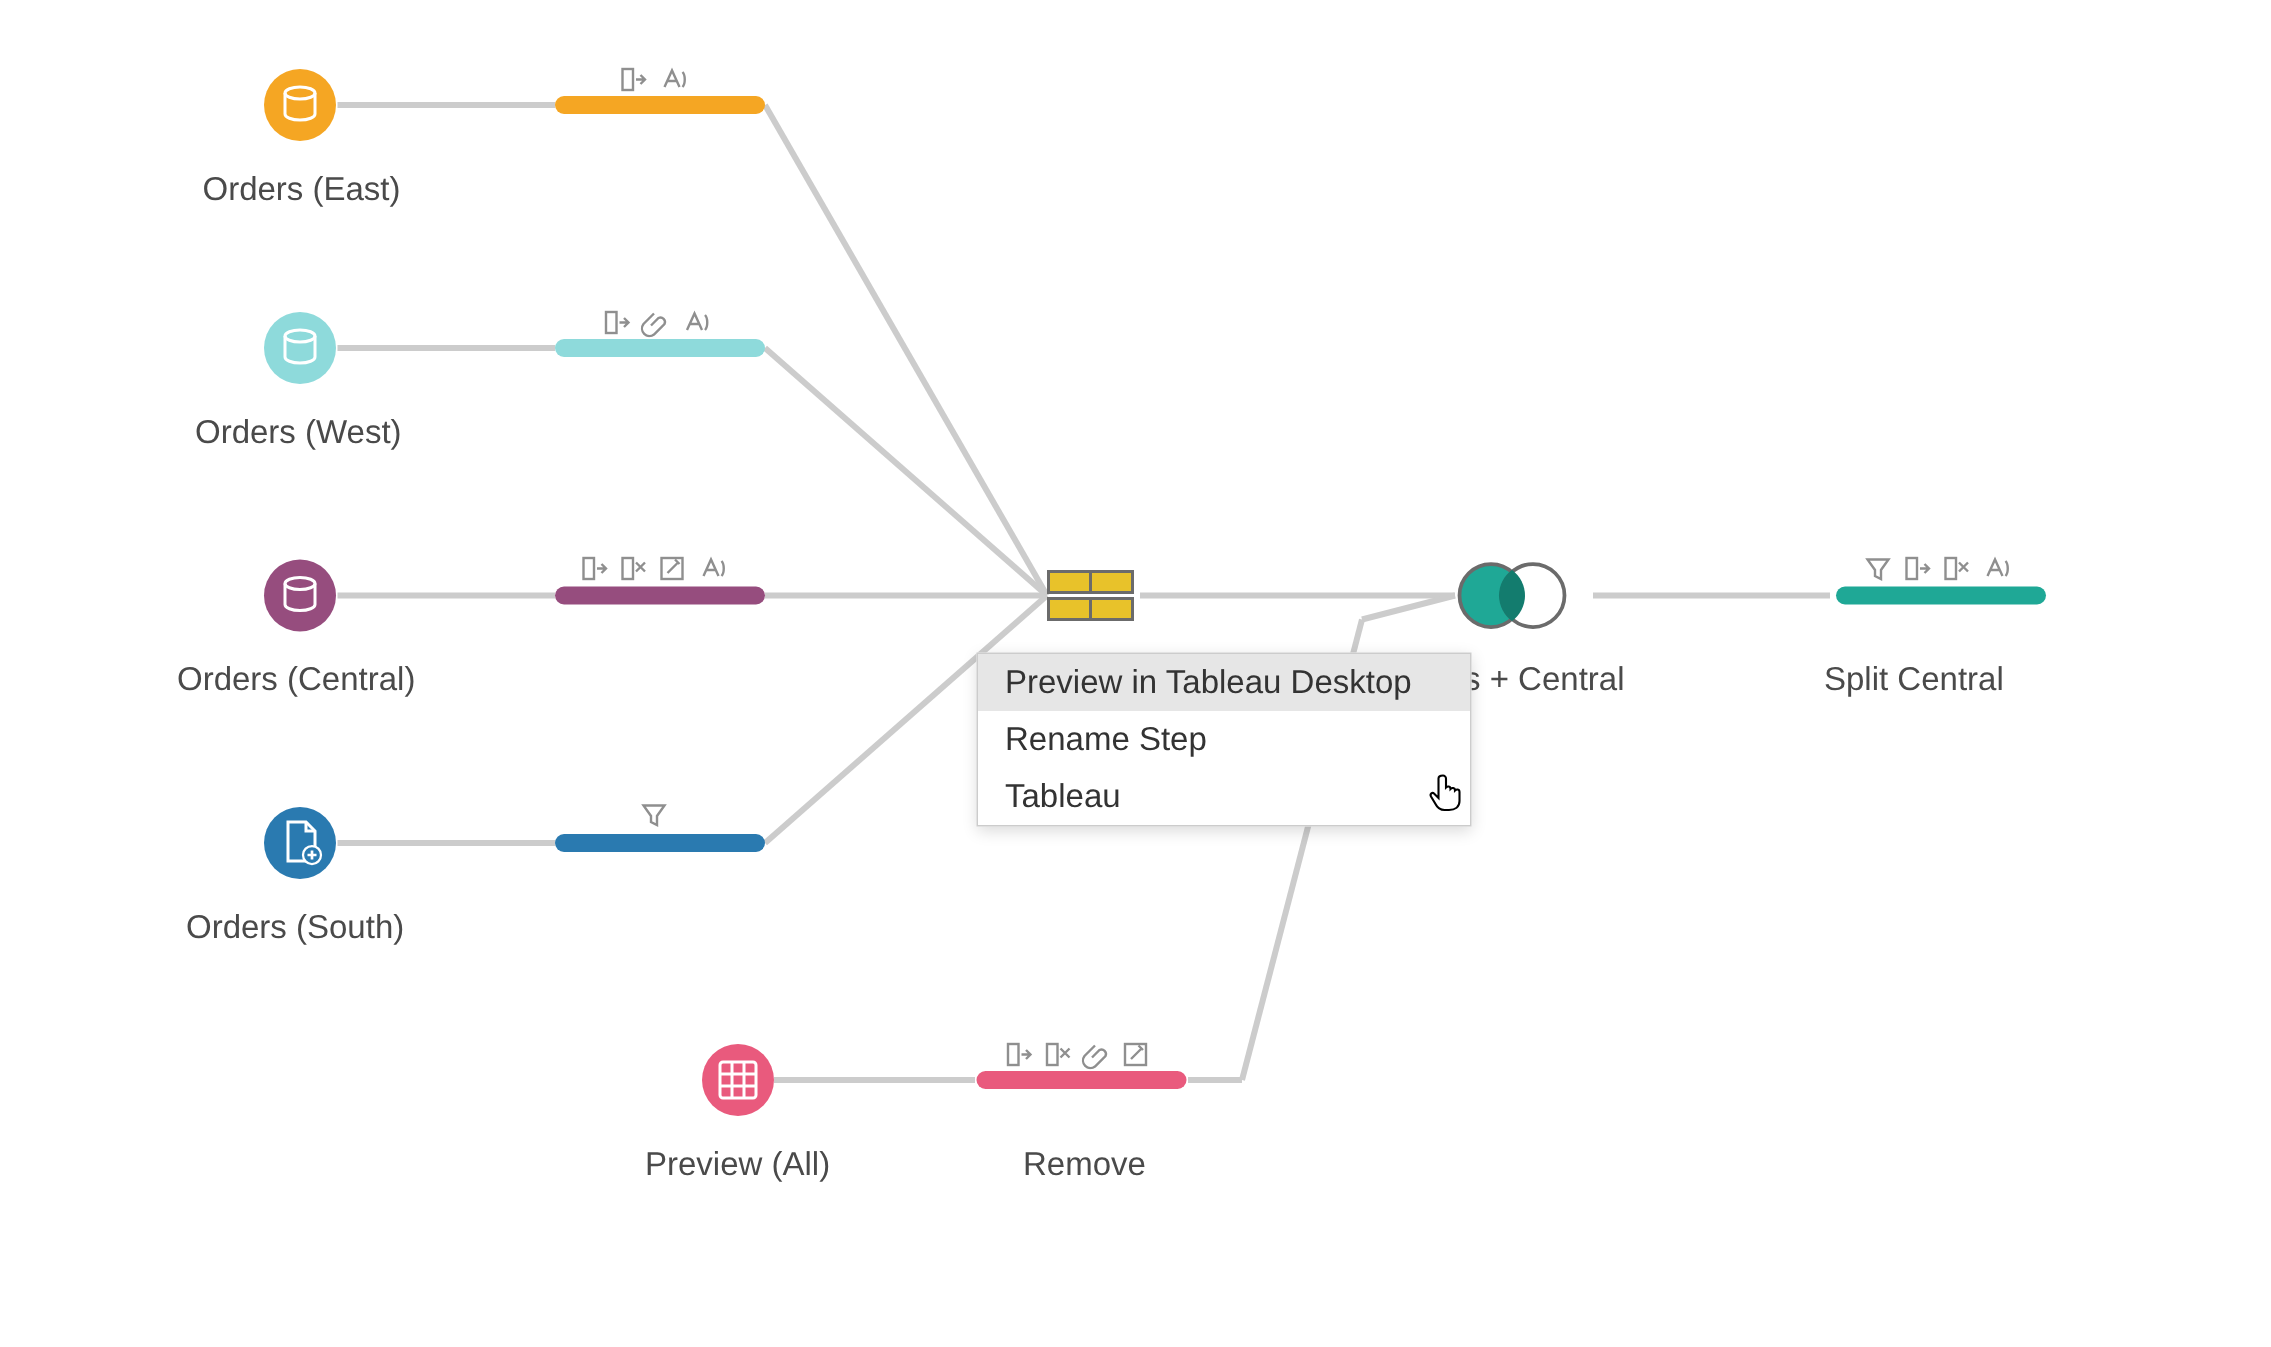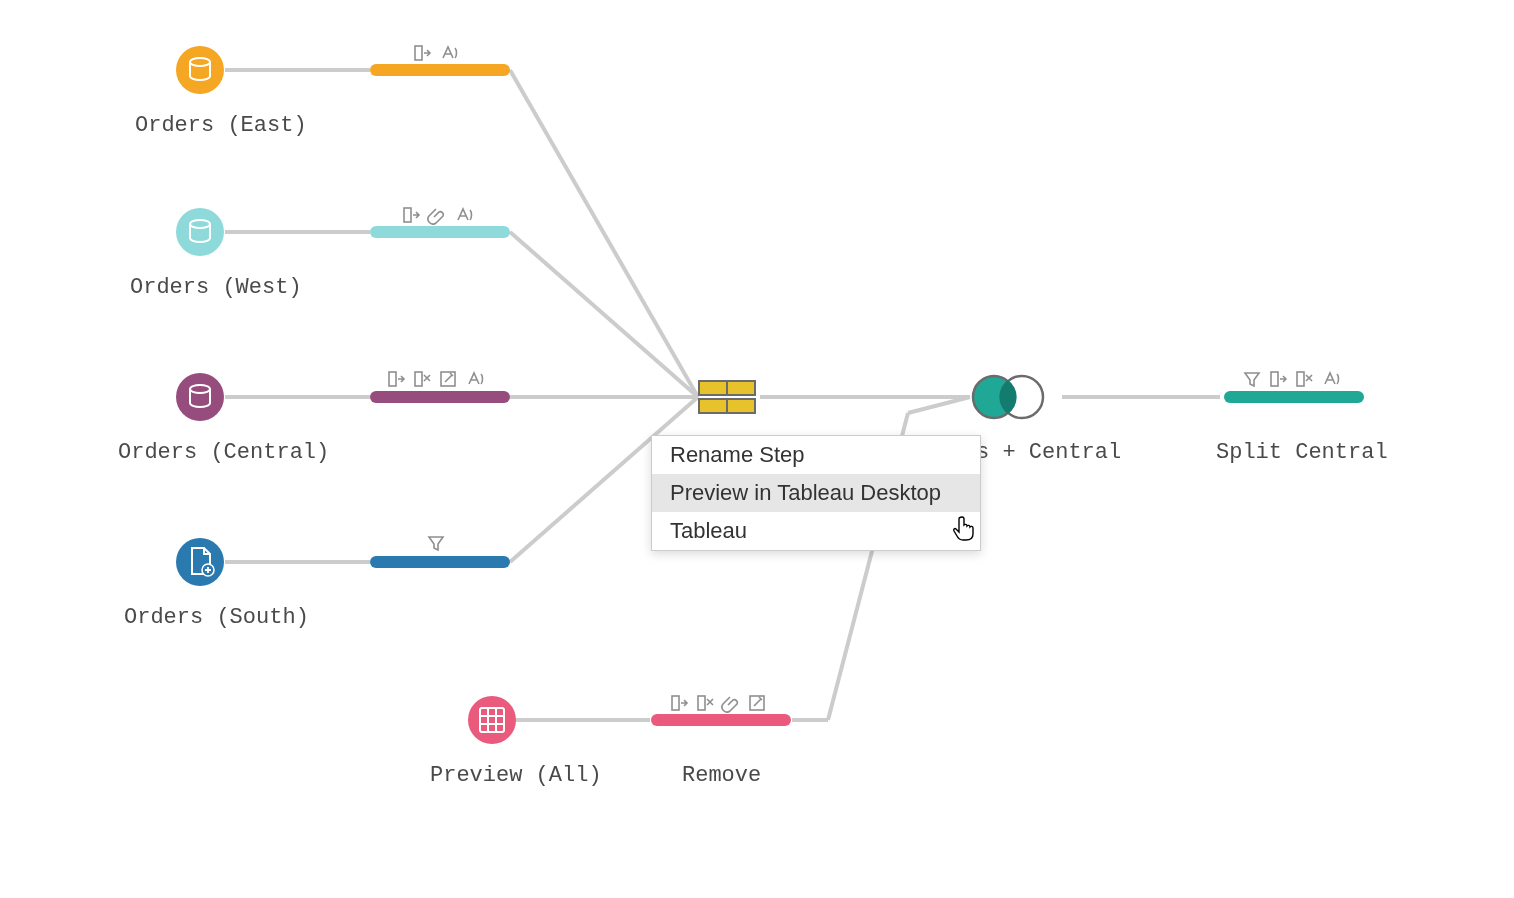--- a/index.html
+++ b/index.html
@@ -27,21 +27,20 @@
     position: absolute;
     width: 48px; height: 48px;
     border-radius: 50%;
   }
   .node-label {
     position: absolute;
     font-size: 22px;
     color: #4a4a4a;
     text-align: left;
     white-space: nowrap;
-    font-family: Liberation Mono, monospace;
   }
   .clean-bar {
     position: absolute;
     height: 12px;
     border-radius: 6px;
   }
   .icon-row {
     position: absolute;
     display: flex;
     gap: 6px;
@@ -301,22 +300,22 @@
         <g fill="none" stroke="#8f8f8f" stroke-width="1.6">
           <path d="M5 15 L10 4 L15 15 M7 11 h6"></path>
           <path d="M17 5 c2 2 2 8 0 10"></path>
         </g>
       </svg>
 </div>
 <div class="clean-bar" style="left:1224px; top:391px; width:140px; background:#1fa896;"></div>
 <span class="node-label" style="left:1216px; top:440px;">Split Central</span>
 
 <div class="context-menu" style="left:651px; top:435px; width:328px;">
+  <div class="item hover">Preview in Tableau Desktop</div>
   <div class="item">Rename Step</div>
-  <div class="item hover">Preview in Tableau Desktop</div>
   <div class="item">Tableau</div>
 </div>
 
 <div class="cursor-hand" style="left:952px; top:514px;">
   <svg viewBox="0 0 28 28" width="28" height="28">
     <path d="M10 3 c1 0 2 1 2 2 v6 c1 -1 3 -1 3 1 c1 -1 3 -1 3 1 c1 -1 3 -1 3 1 v6 c0 4 -3 6 -7 6 h-3 c-3 0 -5 -2 -6 -4 l-3 -5 c-1 -2 1 -3 2 -2 l3 3 V5 c0 -1 1 -2 3 -2 z" fill="#ffffff" stroke="#000" stroke-width="1.4"></path>
   </svg>
 </div>
 
 </div>

